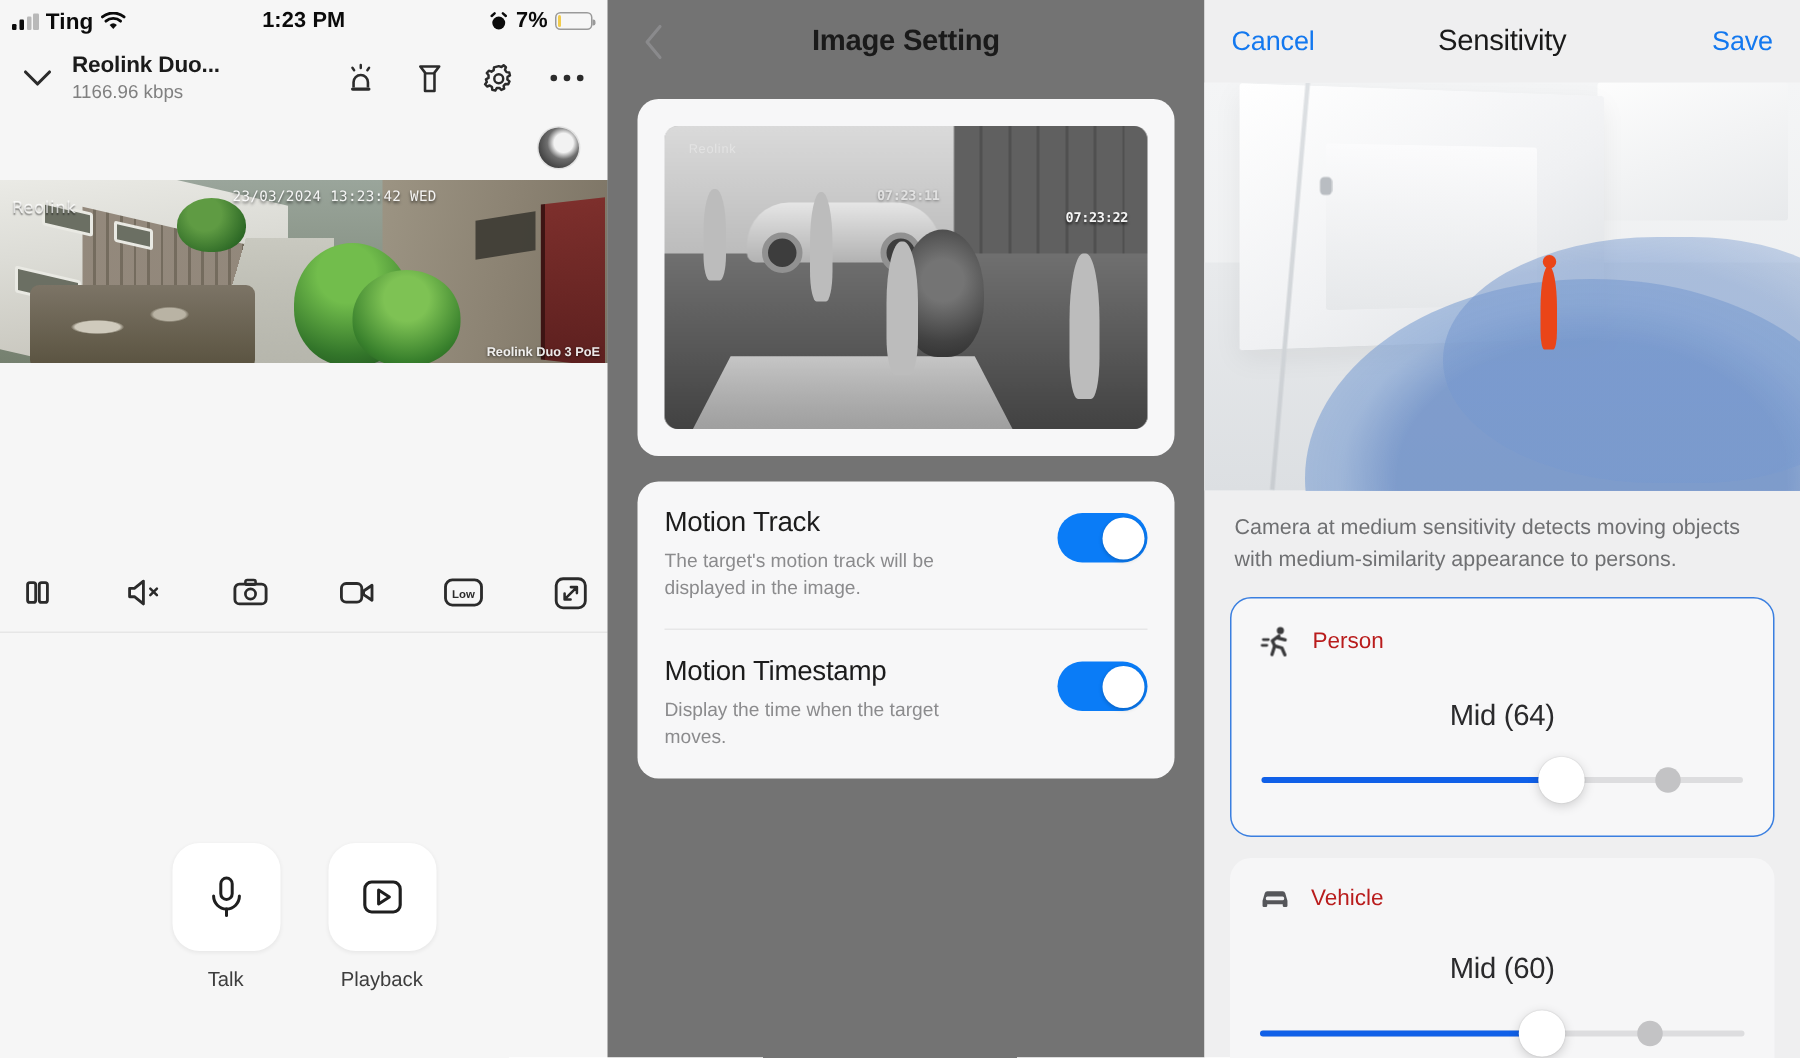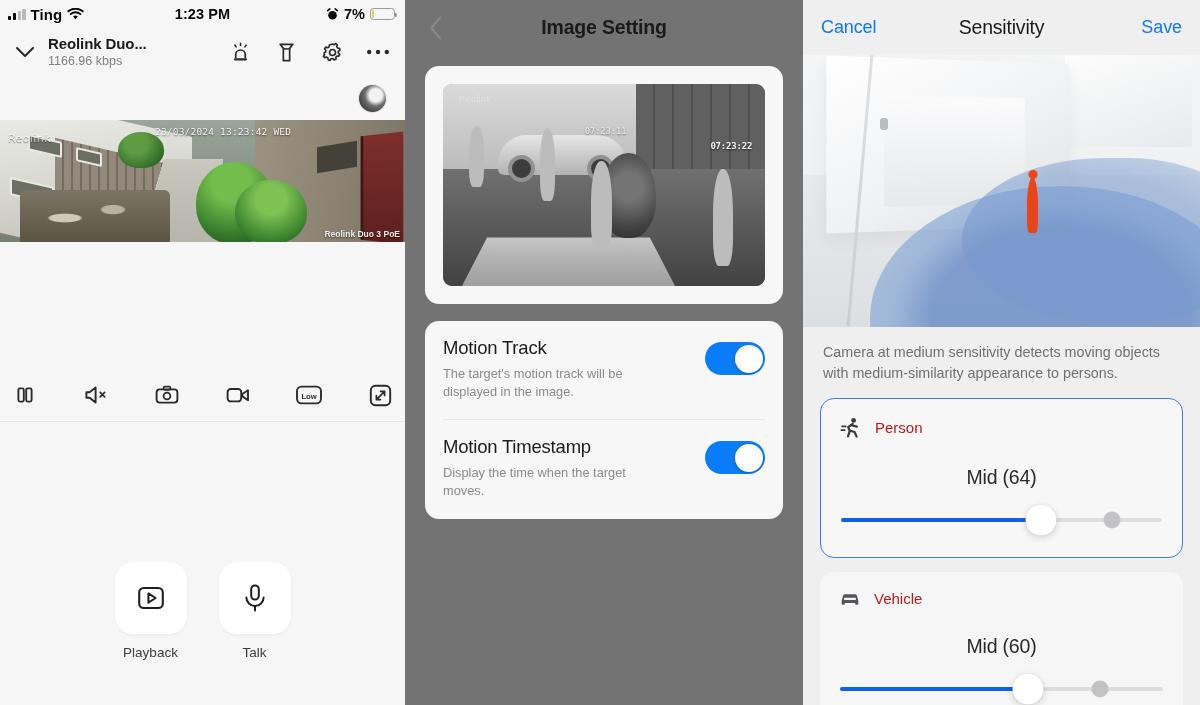--- a/index.html
+++ b/index.html
@@ -471,36 +471,36 @@
           <rect x="2.8" y="2.8" width="19.4" height="19.4" rx="4.6" stroke="#2b2b2b" stroke-width="1.9" fill="none"></rect>
           <path d="M16.6 8.4 L8.4 16.6 M8.4 16.6 v-4 M8.4 16.6 h4 M16.6 8.4 v4 M16.6 8.4 h-4" stroke="#2b2b2b" stroke-width="1.7" fill="none" stroke-linecap="round" stroke-linejoin="round"></path>
         </svg>
       </div>
     </div>
     <div class="ctrl-divider"></div>
 
     <div class="bigbtn-row">
       <div class="bigbtn">
         <div class="bigbtn-tile">
-          <svg width="32" height="30" viewBox="0 0 32 30">
-            <rect x="4.2" y="5" width="23.6" height="20" rx="4.6" stroke="#1f1f1f" stroke-width="2.1" fill="none"></rect>
-            <path d="M13.4 10.4 L20.6 15 L13.4 19.6 Z" stroke="#1f1f1f" stroke-width="2" fill="none" stroke-linejoin="round"></path>
-          </svg>
-        </div>
-        <span class="bigbtn-label">Playback</span>
-      </div>
-      <div class="bigbtn">
-        <div class="bigbtn-tile">
           <svg width="30" height="32" viewBox="0 0 30 32">
             <rect x="11.2" y="3.4" width="7.6" height="14.2" rx="3.8" stroke="#1f1f1f" stroke-width="2" fill="none"></rect>
             <path d="M6.4 15.4 a8.6 8.6 0 0 0 17.2 0" stroke="#1f1f1f" stroke-width="2" fill="none" stroke-linecap="round"></path>
             <path d="M15 24 v4.4" stroke="#1f1f1f" stroke-width="2" stroke-linecap="round"></path>
           </svg>
         </div>
         <span class="bigbtn-label">Talk</span>
+      </div>
+      <div class="bigbtn">
+        <div class="bigbtn-tile">
+          <svg width="32" height="30" viewBox="0 0 32 30">
+            <rect x="4.2" y="5" width="23.6" height="20" rx="4.6" stroke="#1f1f1f" stroke-width="2.1" fill="none"></rect>
+            <path d="M13.4 10.4 L20.6 15 L13.4 19.6 Z" stroke="#1f1f1f" stroke-width="2" fill="none" stroke-linejoin="round"></path>
+          </svg>
+        </div>
+        <span class="bigbtn-label">Playback</span>
       </div>
     </div>
   </div>
 
   <div class="panel-img">
     <div class="nav2">
       <div class="nav2-back">
         <svg width="16" height="26" viewBox="0 0 16 26">
           <path d="M12 2.6 L3.4 13 L12 23.4" stroke="#8a8a8c" stroke-width="2.1" fill="none" stroke-linecap="round" stroke-linejoin="round"></path>
         </svg>

